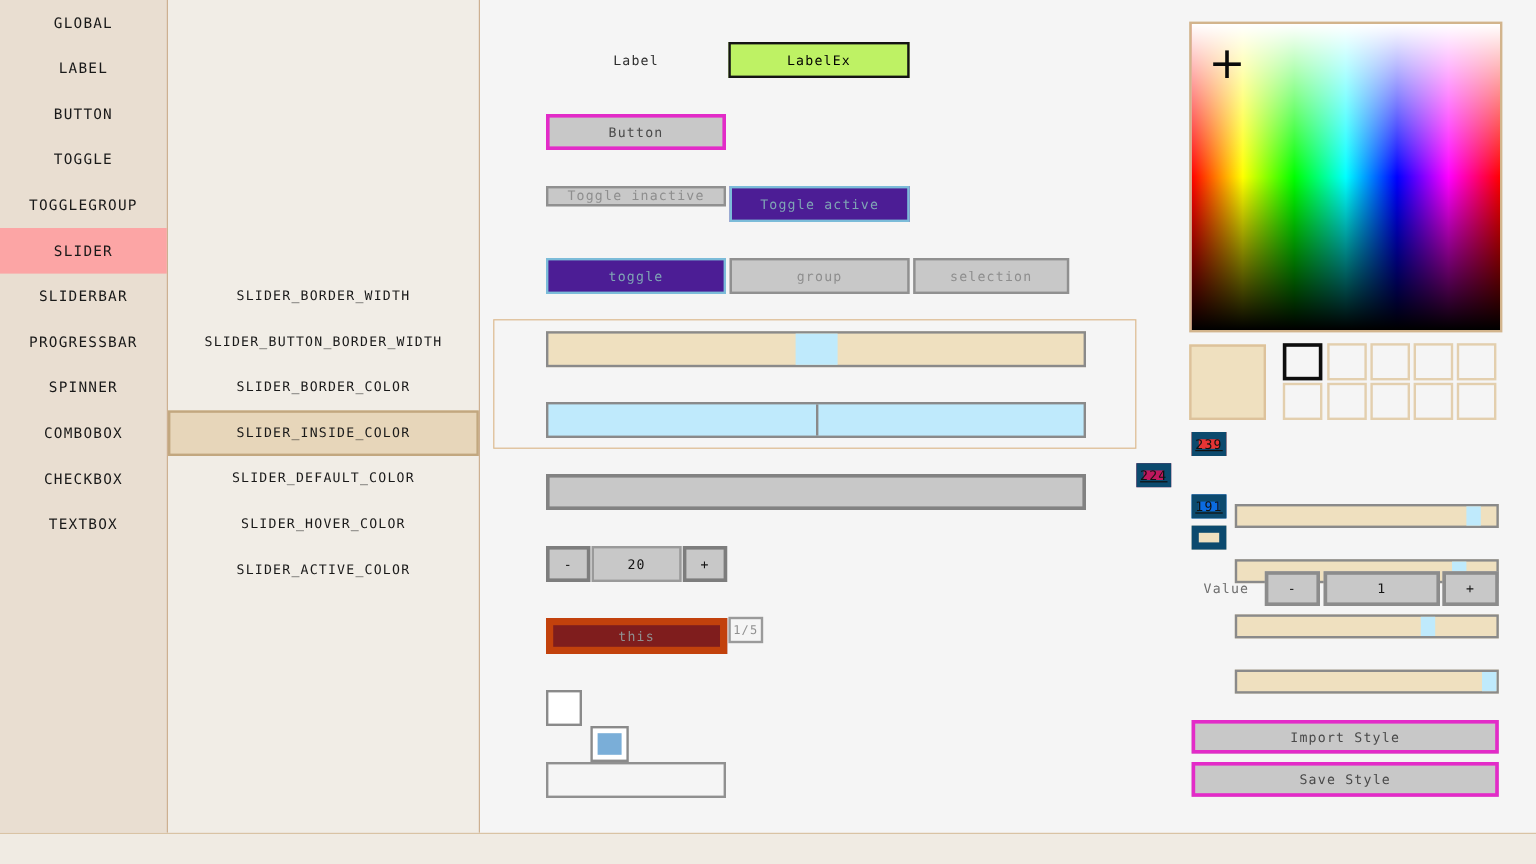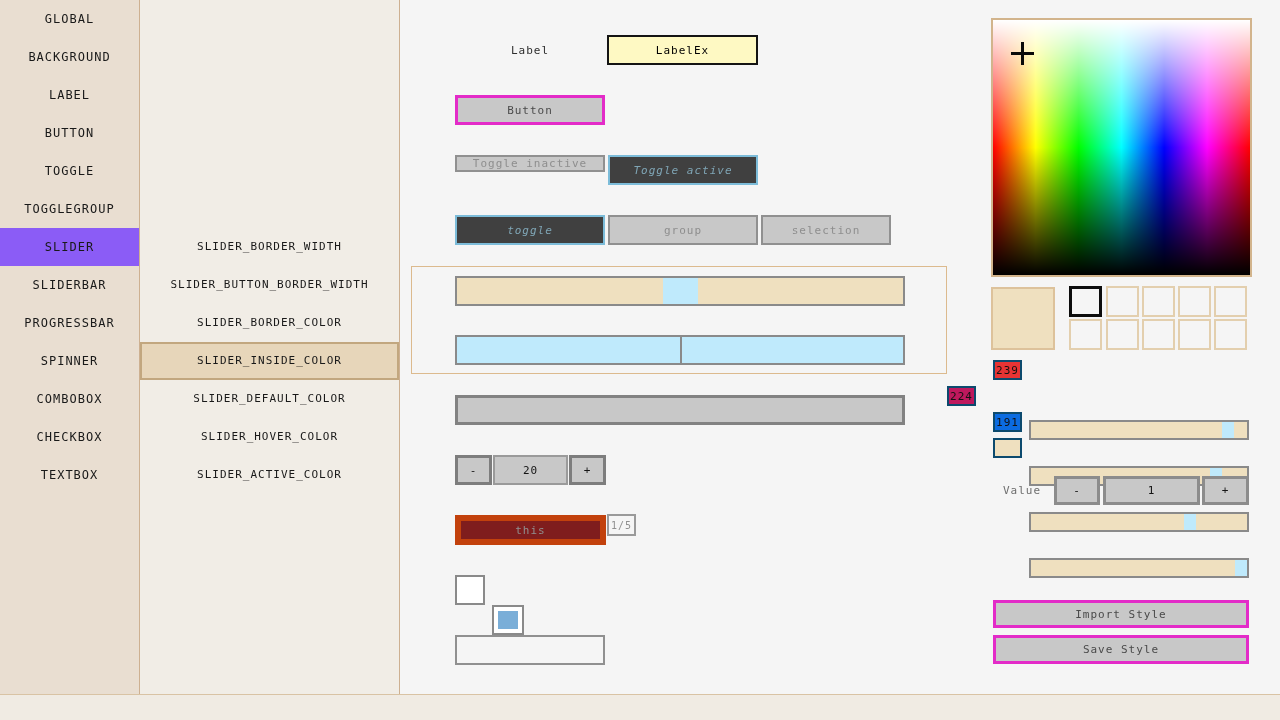--- a/index.html
+++ b/index.html
@@ -10,42 +10,42 @@
     -webkit-font-smoothing:none;
   }
   .app { position:relative; width:1280px; height:720px; background:#f5f5f5; overflow:hidden; }
   .abs { position:absolute; }
 
   
   .sidebar { position:absolute; left:0; top:0; width:140px; height:694px;
              background:#e9ded1; border-right:1px solid #cdb091; }
   .side-item { height:38px; line-height:38px; text-align:center; font-size:12px;
                letter-spacing:1px; color:#191919; cursor:default; }
-  .side-item.selected { background:#8b5cf6; }
+  .side-item.selected { background:#fca5a5; }
 
   
   .proplist { position:absolute; left:140px; top:0; width:260px; height:694px;
               background:#f1ede6; border-right:1px solid #cdb091; padding-top:228px; }
   .prop-item { height:38px; line-height:38px; text-align:center; font-size:11px;
                letter-spacing:1px; color:#191919; }
   .prop-item.selected { background:#e7d6ba; border:2px solid #c2a77f; line-height:34px; }
 
   
   .bottom-strip { position:absolute; left:0; top:694px; width:1280px; height:26px;
                   background:#f0ebe3; border-top:1px solid #d9c3a4; }
 
   
   .ctl { font-size:11px; letter-spacing:1px; display:flex;
          align-items:center; justify-content:center; }
 
   .caption        { color:#2e2e2e; }
-  .textbox-white  { background:#fef9c3; border:2px solid #141414; color:#000; }
+  .textbox-white  { background:#bef264; border:2px solid #141414; color:#000; }
   .btn-magenta    { background:#c8c8c8; border:3px solid #e32bc8; color:#4a4a4a; }
   .toggle-off     { background:#c8c8c8; border:2px solid #909090; color:#8e8e8e; }
-  .toggle-on      { background:#404040; border:2px solid #7cbcd9; color:#7fa5b5;font-style:italic; }
+  .toggle-on      { background:#4c1d95; border:2px solid #7cbcd9; color:#7fa5b5; }
 
   .slider-frame   { border:1px solid #dcba8e; }
   .slider-track   { background:#efe0bf; border:2px solid #8a8a8a; }
   .slider-handle  { position:absolute; top:0; width:35px; height:26px; background:#bfeafc; }
   .sliderbar      { background:#bfeafc; border:2px solid #8a8a8a; }
   .sliderbar-div  { position:absolute; left:223px; top:0; width:2px; height:26px; background:#8a8a8a; }
   .progressbar    { background:#c8c8c8; border:3px solid #828282; }
 
   .spin-btn   { background:#c8c8c8; border:3px solid #7d7d7d; color:#141414; }
   .spin-field { background:#c8c8c8; border:2px solid #9a9a9a; color:#141414; }
@@ -63,36 +63,35 @@
       linear-gradient(to bottom, rgba(255,255,255,1) 0%, rgba(255,255,255,0) 50%),
       linear-gradient(to bottom, rgba(0,0,0,0) 50%, rgba(0,0,0,1) 100%),
       linear-gradient(to right, #f00 0%, #ff0 16.6%, #0f0 33.3%, #0ff 50%, #00f 66.6%, #f0f 83.3%, #f00 100%);
   }
   .cross-bar { position:absolute; background:#0a0a0a; }
 
   .big-swatch { background:#efe0bf; border:2px solid #ddc29b; }
   .cell { position:absolute; width:33px; height:31px; background:#f5f5f5; border:2px solid #e3cfae; }
   .cell.selected { border:3px solid #0d0d0d; }
 
-  .chip  { border:2px solid #0c4a6e; color:#111; font-size:11px;
-           display:flex; align-items:center; justify-content:center; letter-spacing:1px; }
+  .chip  { border:6px solid #0c4a6e; color:#111; font-size:11px;
+           display:flex; align-items:center; justify-content:center; letter-spacing:1px;text-decoration:underline; }
   .track { background:#efe0bf; border:2px solid #8a8a8a; position:relative; }
   .track-handle { position:absolute; top:0; width:12px; height:16px; background:#bfeafc; }
 
   .value-label { color:#6e6e6e; font-size:11px; letter-spacing:1px; }
   .vspin       { background:#c8c8c8; border:3px solid #8c8c8c; color:#141414; }
 </style>
 </head>
 <body>
 
 <div class="app">
 
   <nav class="sidebar">
     <div class="side-item">GLOBAL</div>
-    <div class="side-item">BACKGROUND</div>
     <div class="side-item">LABEL</div>
     <div class="side-item">BUTTON</div>
     <div class="side-item">TOGGLE</div>
     <div class="side-item">TOGGLEGROUP</div>
     <div class="side-item selected">SLIDER</div>
     <div class="side-item">SLIDERBAR</div>
     <div class="side-item">PROGRESSBAR</div>
     <div class="side-item">SPINNER</div>
     <div class="side-item">COMBOBOX</div>
     <div class="side-item">CHECKBOX</div>

